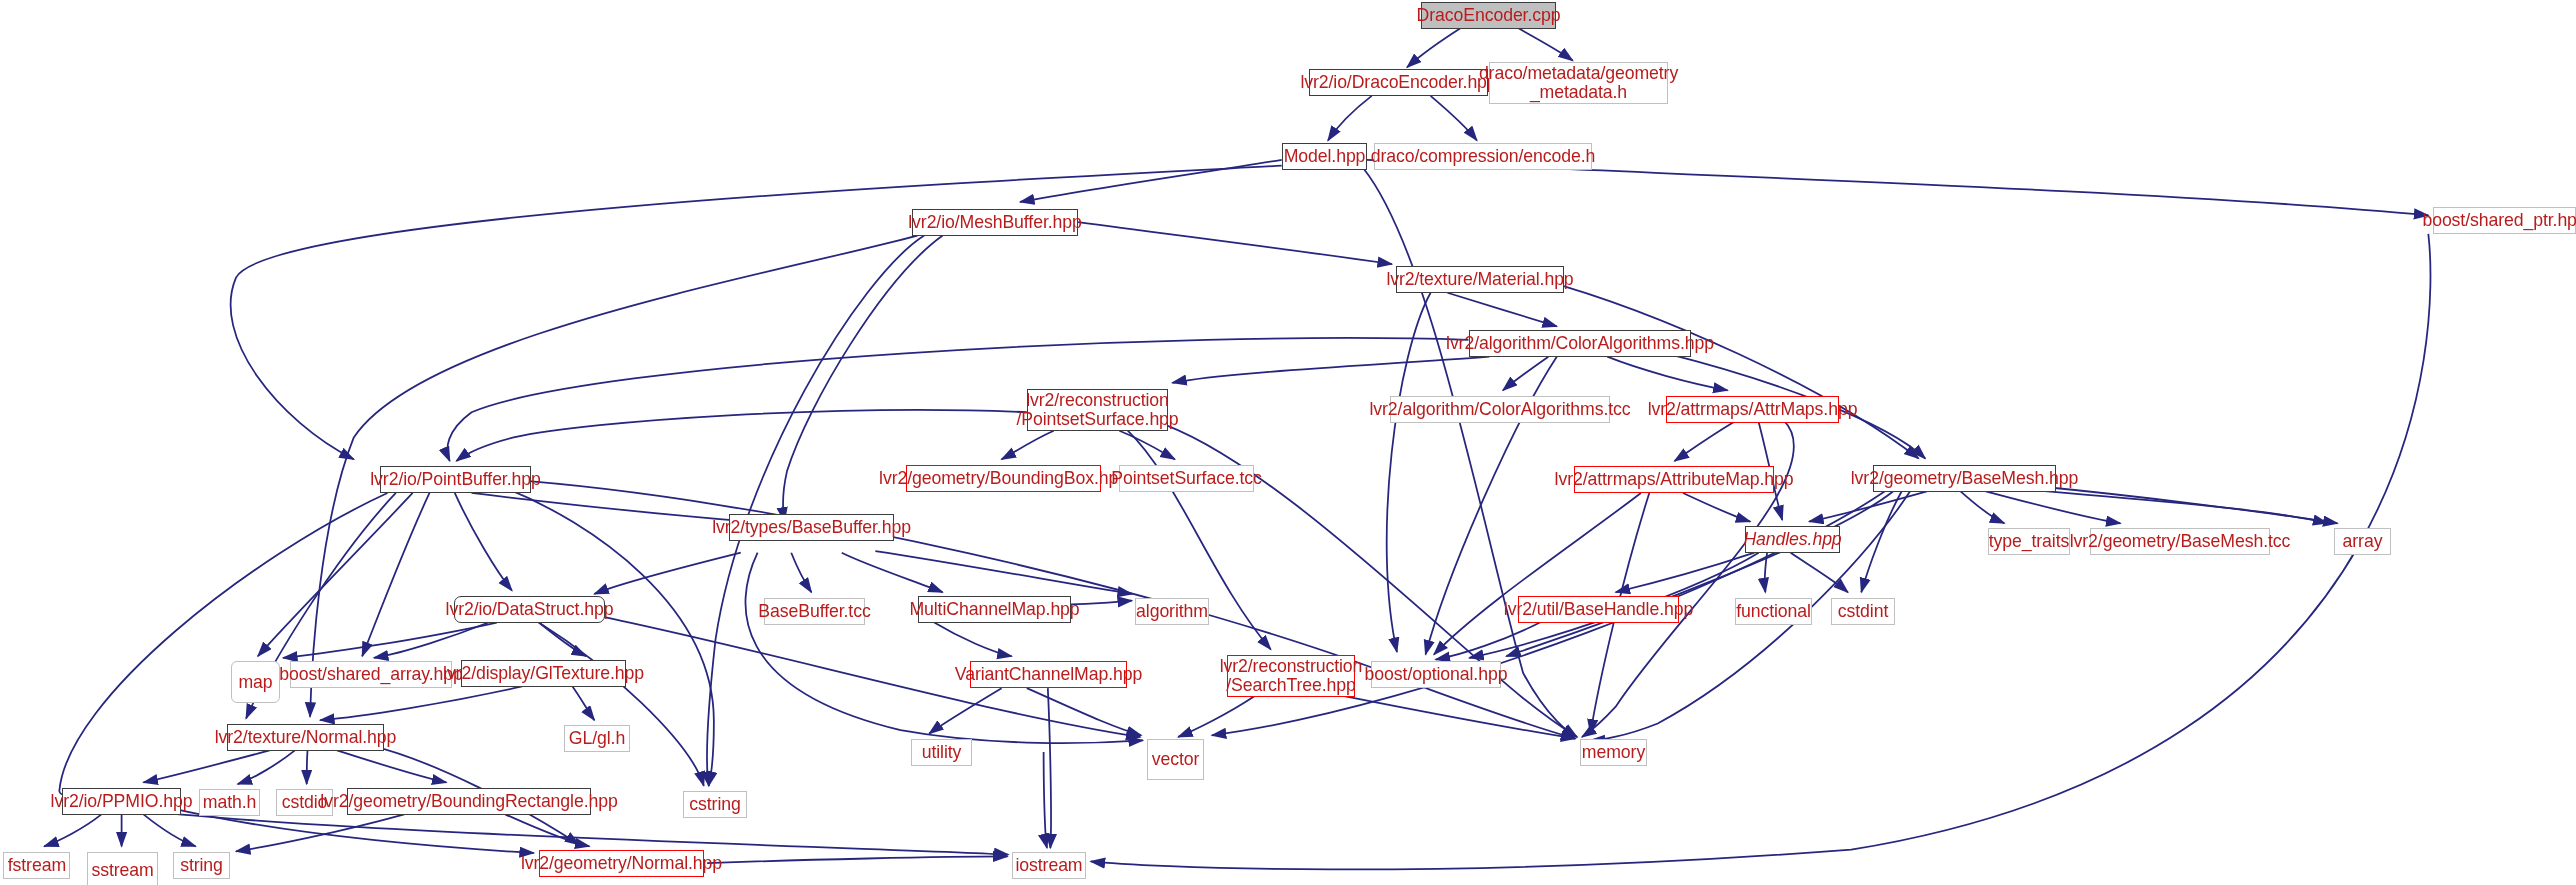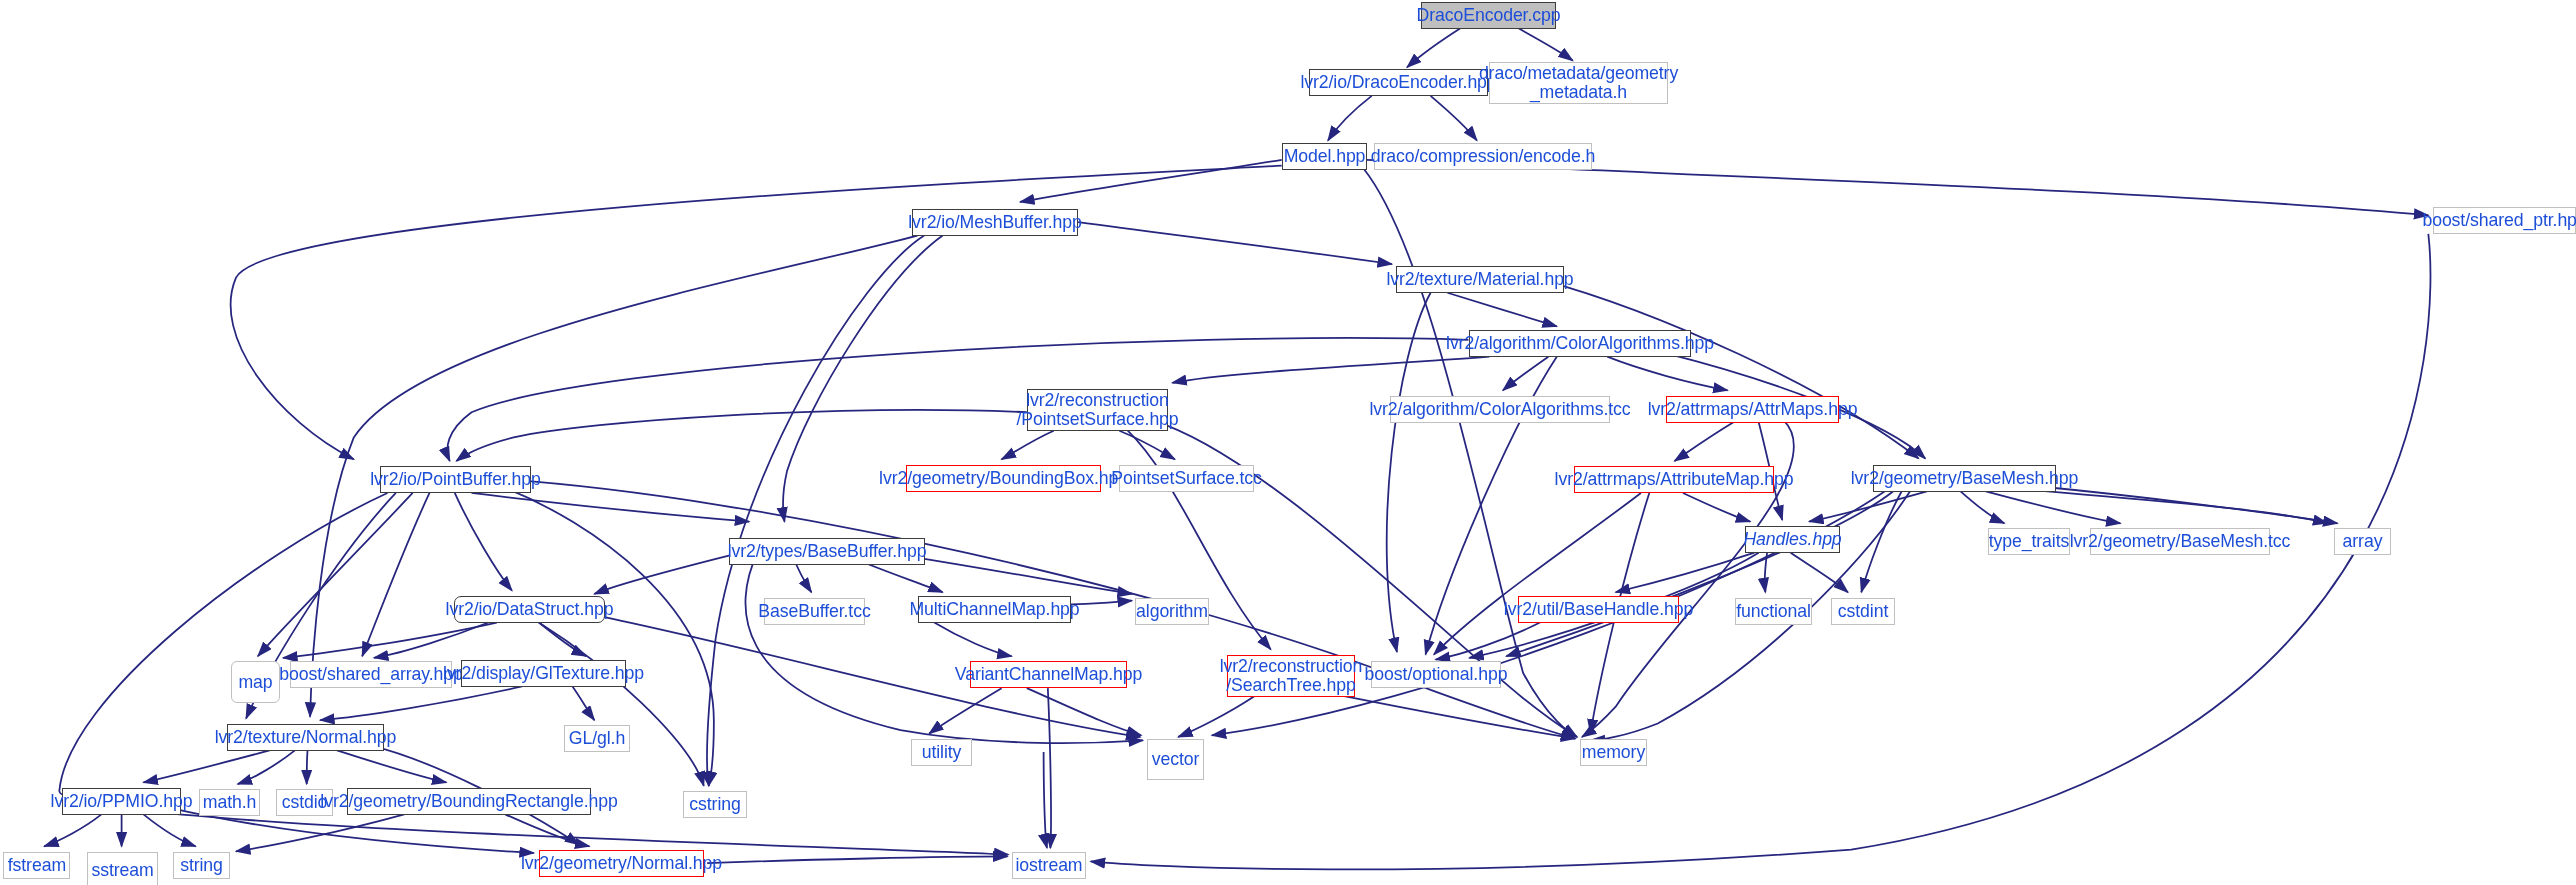--- a/index.html
+++ b/index.html
@@ -31,21 +31,21 @@
     height: 885px;
   }
   .node {
     position: absolute;
     box-sizing: border-box;
     display: flex;
     align-items: center;
     justify-content: center;
     text-align: center;
     background: #ffffff;
-    color: #1d4ed8;
+    color: #b91c1c;
     font-size: 17.7px;
     line-height: 1.07;
     white-space: pre;
     letter-spacing: -0.1px;
     padding: 0 5px;
   }
   
   .node.ext {
     border: 0.8px solid #c0c0c0;
   }
@@ -202,21 +202,21 @@
       <div class="node doc" style="left: 1469px; top: 330px; width: 222px; height: 27px;">lvr2/algorithm/ColorAlgorithms.hpp</div>
       <div class="node doc" style="left: 1027px; top: 389px; width: 141px; height: 42px;">lvr2/reconstruction
 /PointsetSurface.hpp</div>
       <div class="node ext" style="left: 1390px; top: 396px; width: 220px; height: 27px;">lvr2/algorithm/ColorAlgorithms.tcc</div>
       <div class="node red" style="left: 1666px; top: 396px; width: 173px; height: 27px;">lvr2/attrmaps/AttrMaps.hpp</div>
       <div class="node doc" style="left: 380px; top: 466px; width: 151px; height: 27px;">lvr2/io/PointBuffer.hpp</div>
       <div class="node red" style="left: 906px; top: 465px; width: 195px; height: 27px;">lvr2/geometry/BoundingBox.hpp</div>
       <div class="node ext" style="left: 1119px; top: 465px; width: 135px; height: 27px;">PointsetSurface.tcc</div>
       <div class="node red" style="left: 1574px; top: 466px; width: 200px; height: 27px;">lvr2/attrmaps/AttributeMap.hpp</div>
       <div class="node doc" style="left: 1873px; top: 465px; width: 183px; height: 27px;">lvr2/geometry/BaseMesh.hpp</div>
-      <div class="node doc" style="left: 729px; top: 538px; width: 196px; height: 27px;">lvr2/types/BaseBuffer.hpp</div>
+      <div class="node doc" style="left: 729px; top: 514px; width: 165px; height: 27px;">lvr2/types/BaseBuffer.hpp</div>
       <div class="node doc" style="left: 1745px; top: 526px; width: 95px; height: 27px; font-style: italic;">Handles.hpp</div>
       <div class="node ext" style="left: 1988px; top: 528px; width: 82px; height: 27px;">type_traits</div>
       <div class="node ext" style="left: 2090px; top: 528px; width: 180px; height: 27px;">lvr2/geometry/BaseMesh.tcc</div>
       <div class="node ext" style="left: 2334px; top: 528px; width: 57px; height: 27px;">array</div>
       <div class="node doc" style="left: 454px; top: 596px; width: 151px; height: 27px; border-radius: 7px;">lvr2/io/DataStruct.hpp</div>
       <div class="node ext" style="left: 764px; top: 598px; width: 101px; height: 27px;">BaseBuffer.tcc</div>
       <div class="node doc" style="left: 886px; top: 596px; width: 153px; height: 27px; margin-left: 32px;">MultiChannelMap.hpp</div>
       <div class="node ext" style="left: 1135px; top: 598px; width: 74px; height: 27px;">algorithm</div>
       <div class="node red" style="left: 1518px; top: 596px; width: 161px; height: 27px;">lvr2/util/BaseHandle.hpp</div>
       <div class="node ext" style="left: 1735px; top: 598px; width: 77px; height: 27px;">functional</div>

